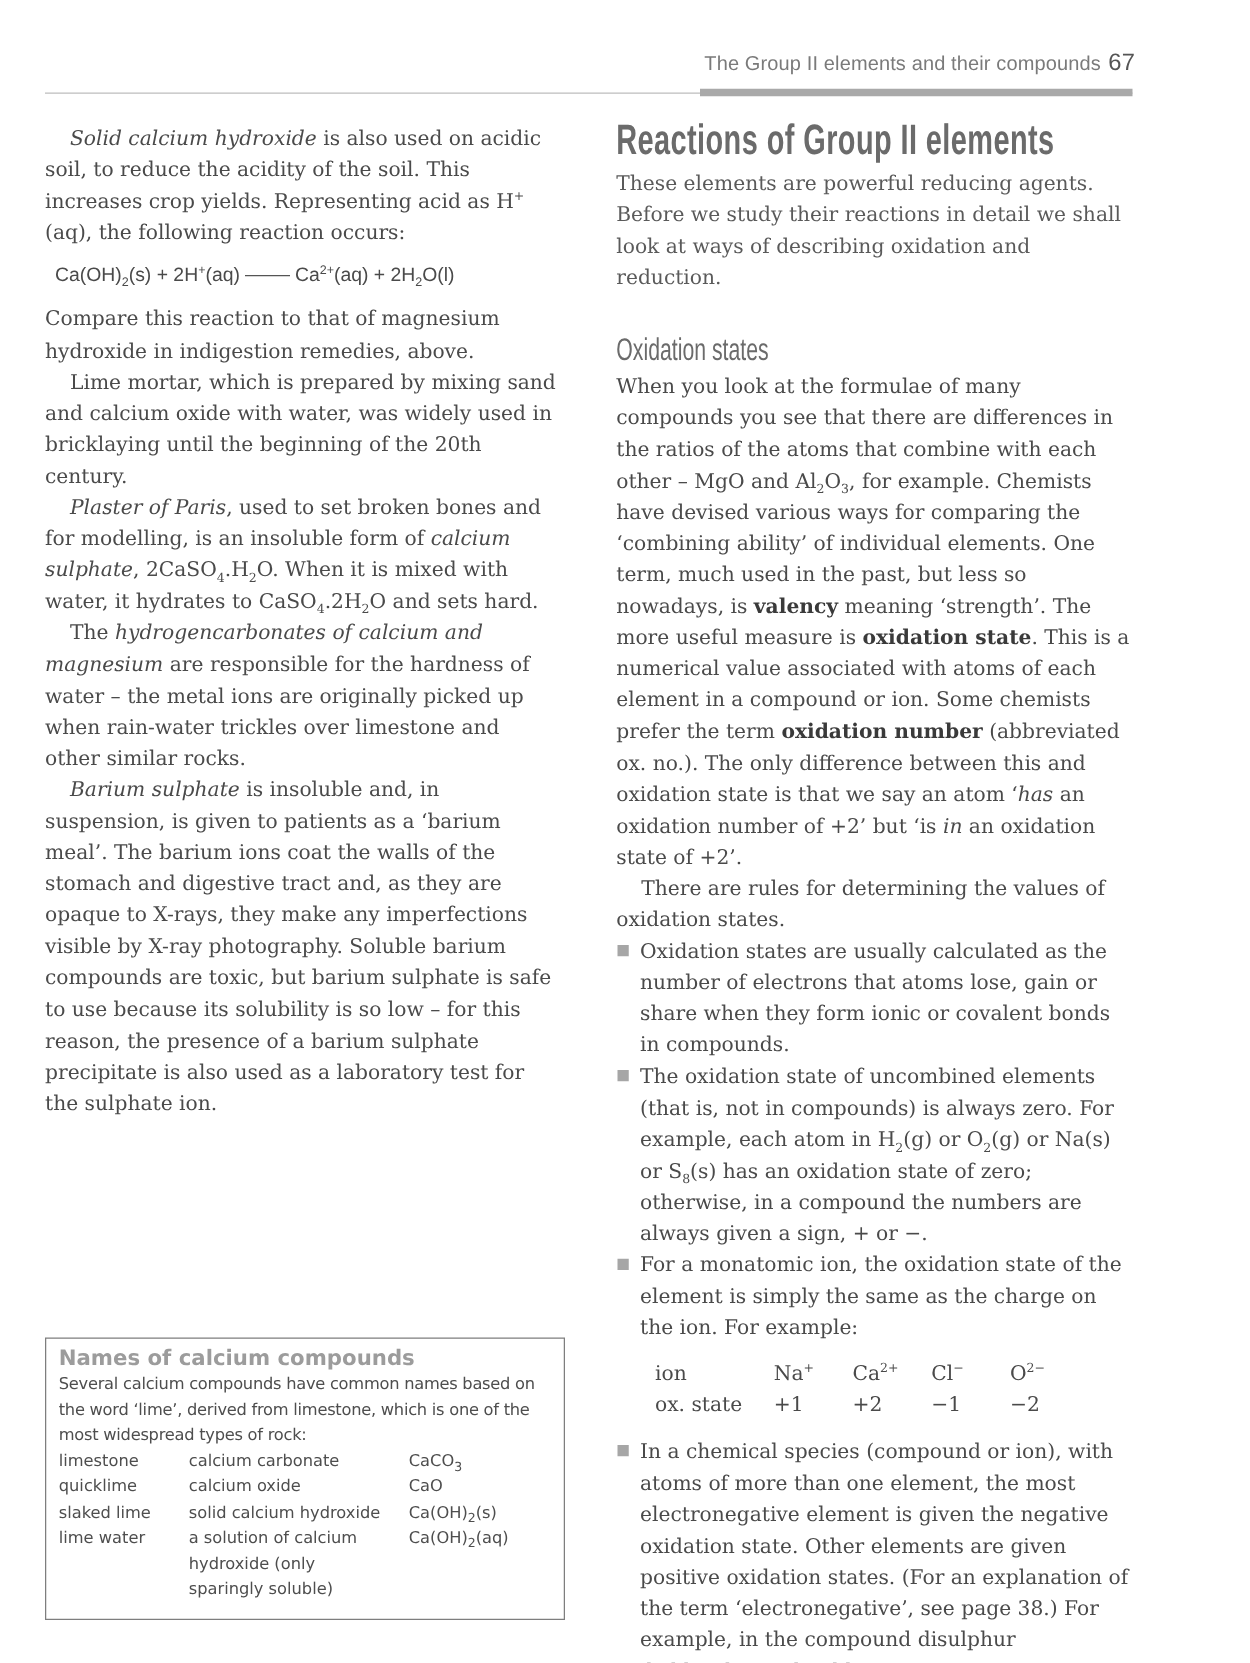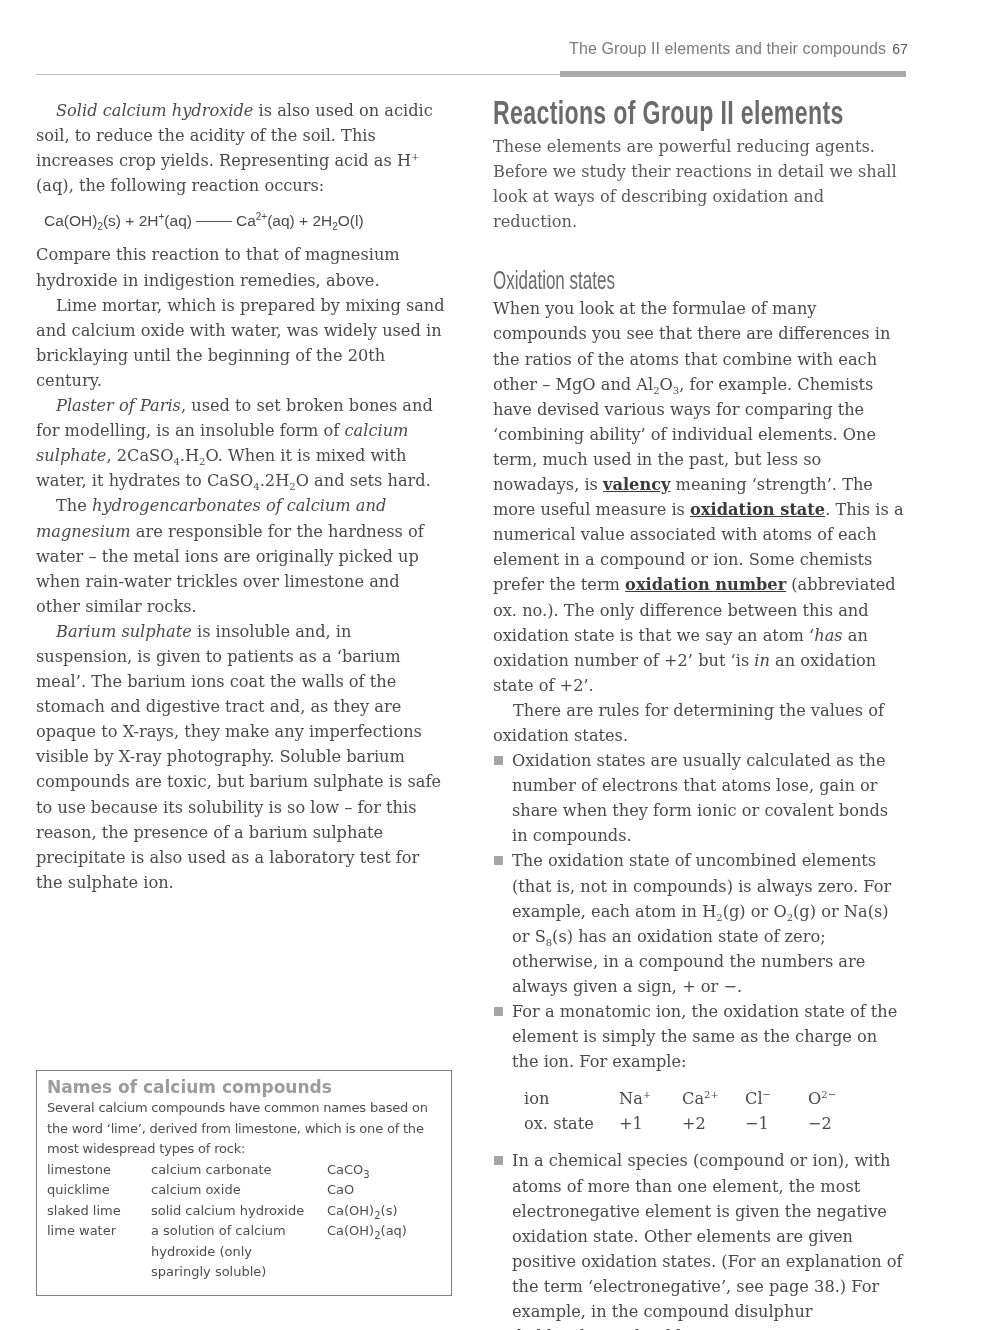--- a/index.html
+++ b/index.html
@@ -1,29 +1,29 @@
 <!DOCTYPE html>
 <html><head>
 <meta charset="utf-8">
 <style>
   html, body { margin: 0; padding: 0; background: #ffffff; }
   body { width: 1000px; height: 1330px; position: relative; overflow: hidden;
          font-family: "DejaVu Serif", serif; color: #4a4a4a; }
   .running-head { position: absolute; top: 40px; left: 560px; width: 348px; text-align: right;
          font-family: "Liberation Sans", sans-serif; font-size: 16px; color: #7a7a7a; letter-spacing: 0.1px; }
-  .running-head .pg { font-size: 14px; color: #555; margin-left: 6px; }
+  .running-head .pg { font-size: 19px; color: #555; margin-left: 6px; }
   .rule { position: absolute; top: 74px; left: 36px; width: 870px; height: 1px; background: #bdbdbd; }
   .rule-bar { position: absolute; top: 71px; left: 560px; width: 346px; height: 6px; background: #a9a9a9; }
   .col { position: absolute; top: 98px; font-size: 16.2px; line-height: 25.1px; }
   .col-left { left: 36px; width: 410px; }
   .col-right { left: 493px; width: 412px; }
   p { margin: 0; }
   .ind { text-indent: 20px; }
   i, .it { font-style: italic; }
-  b { font-weight: bold; color: #3a3a3a; text-decoration: underline; }
+  b { font-weight: bold; color: #3a3a3a; }
   .eq { font-family: "Liberation Sans", sans-serif; font-size: 15.5px; margin: 10px 0 9px 8px; }
   .eq .arr { display: inline-block; width: 36px; position: relative; top: -4px; border-bottom: 1px solid #555; margin: 0 4px; }
   sub, sup { font-size: 10px; line-height: 0; }
   .iso { display: inline-flex; flex-direction: column; font-size: 10px; line-height: 9px; vertical-align: -3px; margin-right: 1px; }
   .h1 { font-family: "Liberation Sans", sans-serif; font-size: 34px; font-weight: bold; color: #6b6b6b;
         transform: scaleX(0.68); transform-origin: left; white-space: nowrap; margin: -6px 0 2px 0; letter-spacing: 0.5px; height: 40px; line-height: 40px; }
   .h2 { font-family: "Liberation Sans", sans-serif; font-size: 25px; color: #6b6b6b;
         transform: scaleX(0.68); transform-origin: left; white-space: nowrap; margin: 30px 0 0 0; height: 32px; line-height: 32px; }
   .intro { color: #5a5a5a; }
   ul.rules { list-style: none; margin: 0; padding: 0; }

